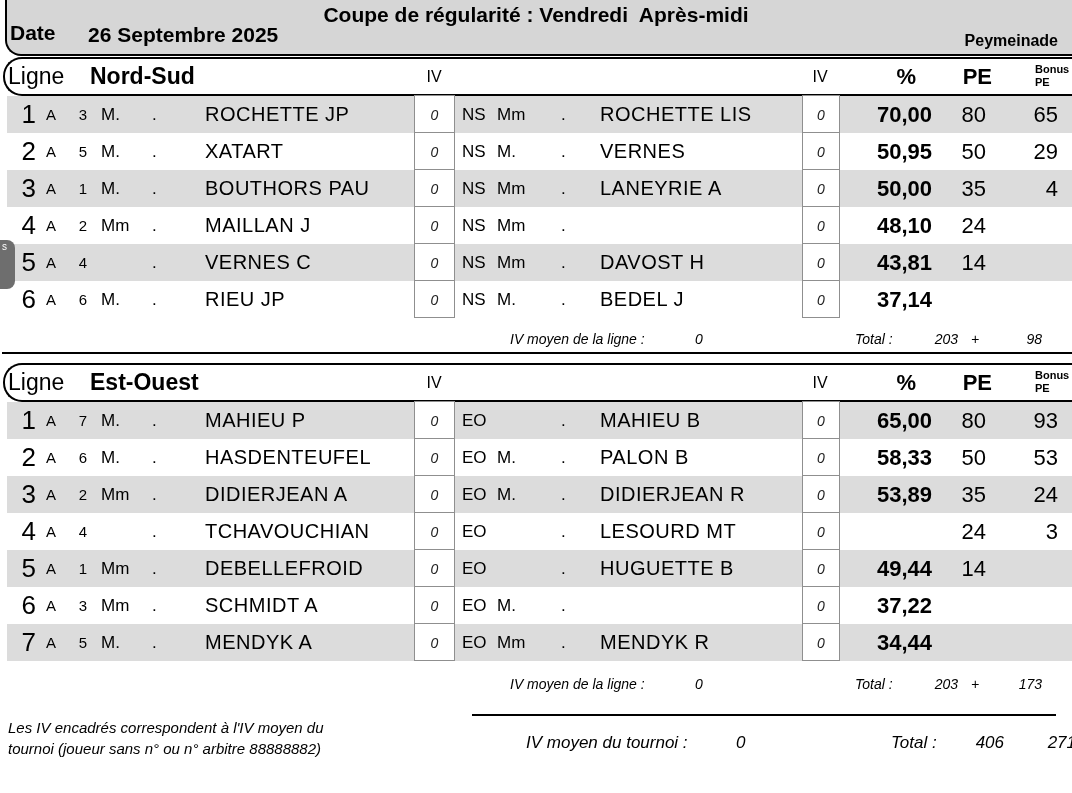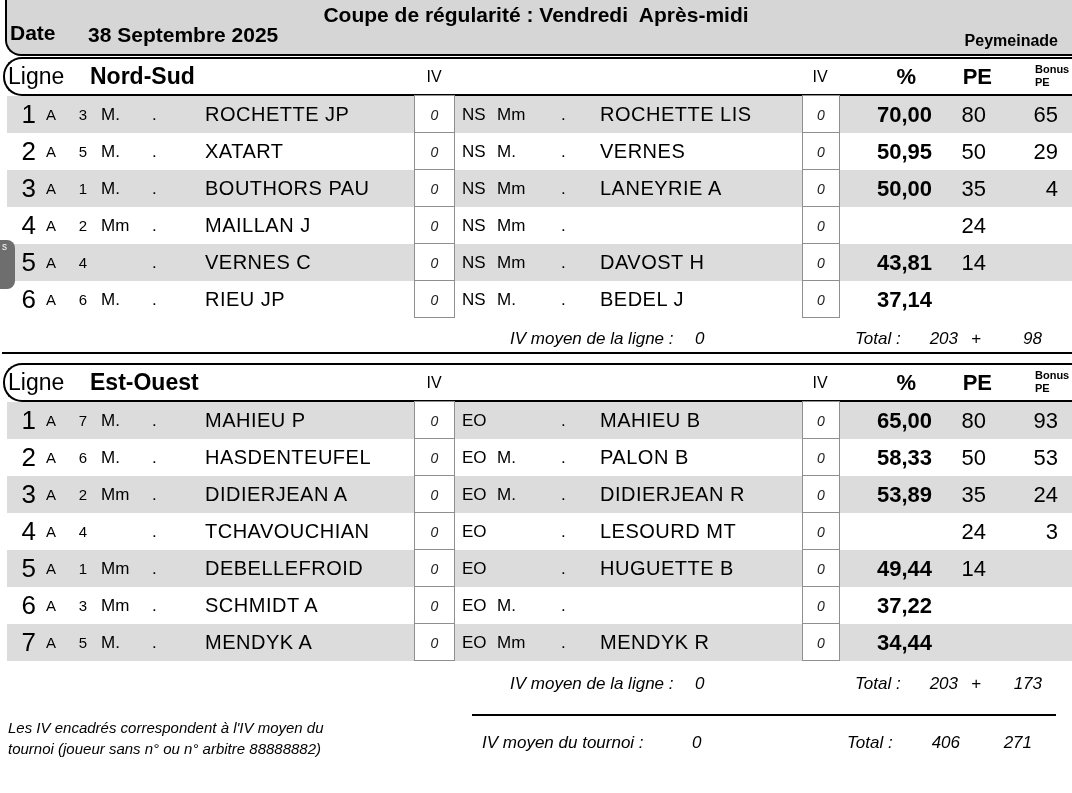--- a/index.html
+++ b/index.html
@@ -56,55 +56,55 @@
   .c-name2{left:600px;font-size:20px;letter-spacing:.5px;}
   .c-iv{top:-1px;height:38px;line-height:38px;border:1px solid #8f8f8f;background:#fff;
         text-align:center;font-style:italic;font-size:14px;color:#222;}
   .c-iv1{left:414px;width:41px;}
   .c-iv2{left:802px;width:38px;}
   .c-pct{left:826px;width:106px;text-align:right;font-weight:bold;font-size:22px;}
   .c-pe{left:930px;width:56px;text-align:right;font-size:22px;}
   .c-bonus{left:1000px;width:58px;text-align:right;font-size:22px;}
 
   
-  .avgrow{position:absolute;left:0;width:1072px;height:26px;font-style:italic;font-size:17px;}
+  .avgrow{position:absolute;left:0;width:1072px;height:26px;font-style:italic;font-size:14px;}
   .avgrow span{position:absolute;top:0;line-height:26px;white-space:pre;}
   .a-label{left:510px;}
   .a-val{left:695px;}
   .a-total{left:855px;}
   .a-pe{left:898px;width:60px;text-align:right;}
   .a-plus{left:971px;}
   .a-bonus{left:994px;width:48px;text-align:right;}
 
   .hline{position:absolute;height:0;border-top:2px solid #000;}
 
   
   .footnote{position:absolute;left:8px;top:717px;font-style:italic;font-size:15px;line-height:21px;}
-  .footrow span{position:absolute;top:731px;font-style:italic;font-size:17px;line-height:24px;white-space:pre;}
+  .footrow span{position:absolute;top:731px;font-style:italic;font-size:17px;line-height:24px;white-space:pre;margin-left:44px;}
   .f-avg-label{left:482px;}
   .f-avg-val{left:692px;}
   .f-total{left:847px;}
   .f-pe{left:898px;width:62px;text-align:right;}
   .f-bonus{left:984px;width:48px;text-align:right;}
 
   
   .side-tab{
     position:absolute;left:0;top:240px;width:15px;height:49px;background:#6e6e6e;
     border-top-right-radius:8px;border-bottom-right-radius:8px;
     color:#fff;font-size:10px;line-height:11px;padding:1px 0 0 2px;cursor:pointer;
   }
 </style>
 </head>
 <body>
 
 <div class="date-band">
   <div class="band-inner">
     <span class="t-title">Coupe de régularité : Vendredi  Après-midi</span>
     <span class="t-datelabel">Date</span>
-    <span class="t-datevalue">38 Septembre 2025</span>
+    <span class="t-datevalue">26 Septembre 2025</span>
     <span class="t-place">Peymeinade</span>
   </div>
 </div>
 
 <div class="pill" style="top:57px">
   <div class="pill-inner">
     <span class="h-ligne">Ligne</span>
     <span class="h-name">Nord-Sud</span>
     <span class="h-iv h-iv1">IV</span>
     <span class="h-iv h-iv2">IV</span>
@@ -170,20 +170,21 @@
     <span class="cell c-series">A</span>
     <span class="cell c-table">2</span>
     <span class="cell c-title1">Mm</span>
     <span class="cell c-dot1">.</span>
     <span class="cell c-name1">MAILLAN J</span>
     <span class="cell c-iv c-iv1">0</span>
     <span class="cell c-dir">NS</span>
     <span class="cell c-title2">Mm</span>
     <span class="cell c-dot2">.</span>
     <span class="cell c-iv c-iv2">0</span>
+    <span class="cell c-pct">48,10</span>
     <span class="cell c-pe">24</span>
     <span class="cell c-bonus"></span>
   </div>
     <div class="row odd">
     <span class="cell c-rank">5</span>
     <span class="cell c-series">A</span>
     <span class="cell c-table">4</span>
     <span class="cell c-title1"></span>
     <span class="cell c-dot1">.</span>
     <span class="cell c-name1">VERNES C</span>

